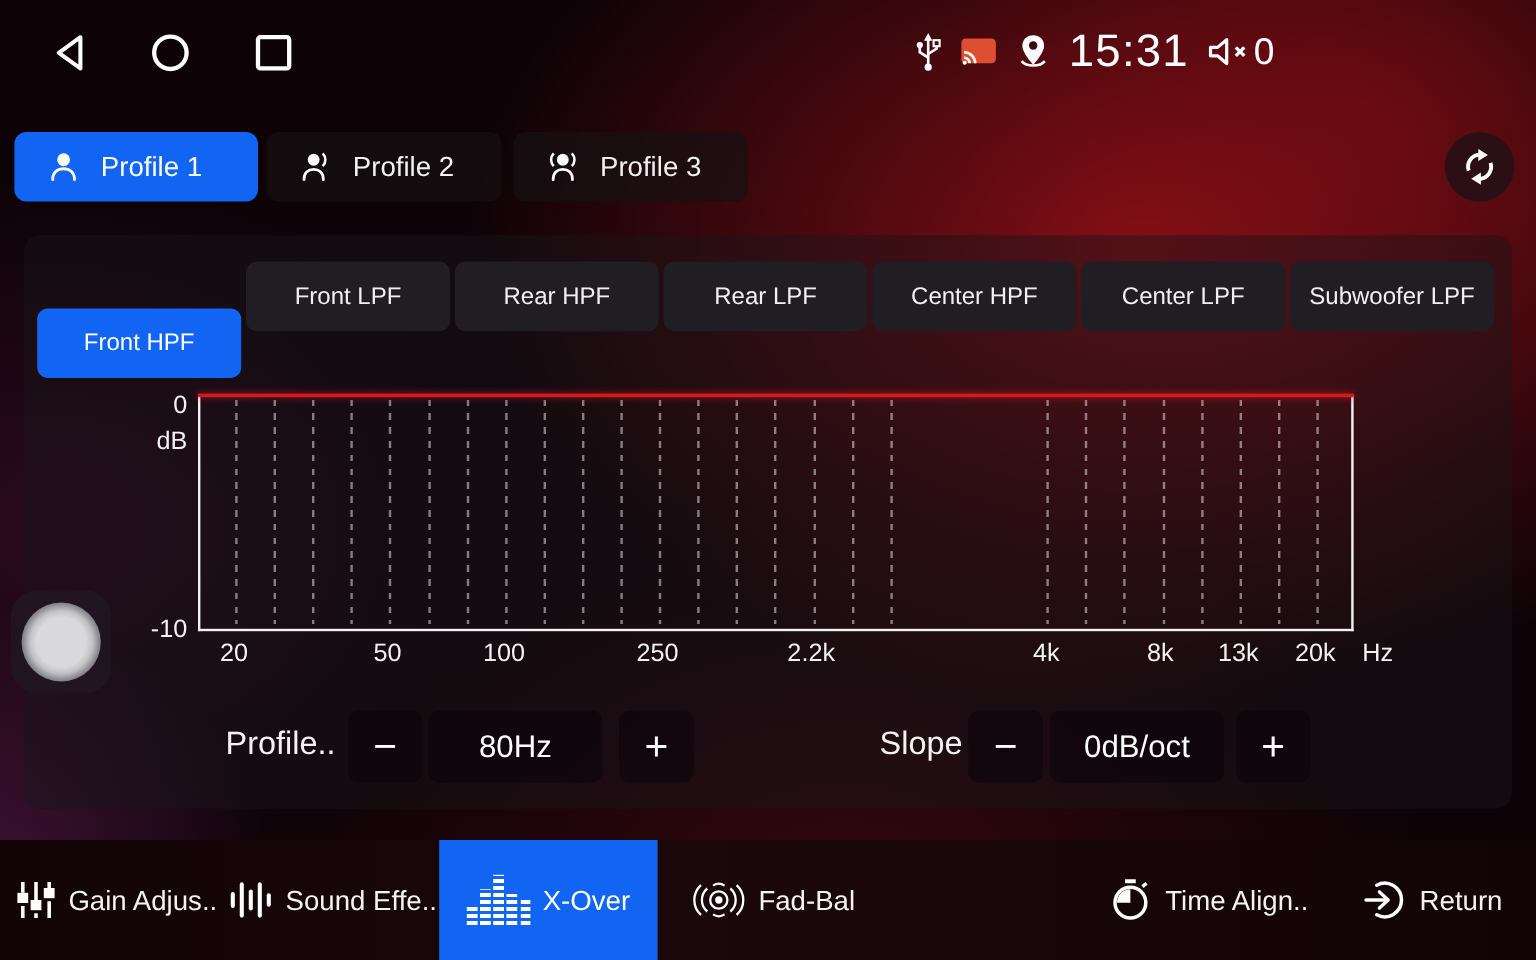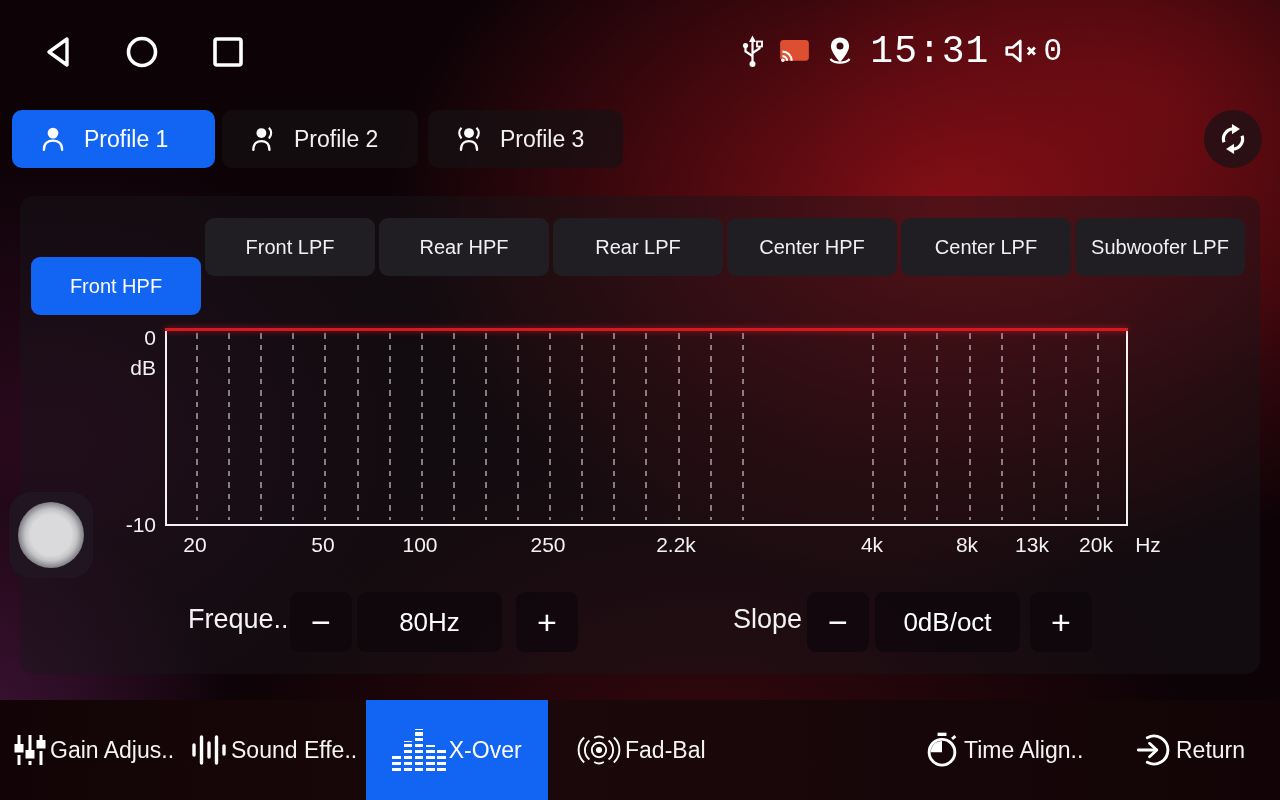--- a/index.html
+++ b/index.html
@@ -12,21 +12,21 @@
       radial-gradient(900px 620px at 74% 26%, rgba(150,16,24,0.85), rgba(150,16,24,0) 62%),
       radial-gradient(500px 420px at 90% 12%, rgba(120,12,18,0.55), rgba(120,12,18,0) 70%),
       radial-gradient(420px 380px at -4% 96%, rgba(140,45,130,0.45), rgba(140,45,130,0) 70%),
       radial-gradient(520px 420px at 4% 55%, rgba(110,25,80,0.30), rgba(110,25,80,0) 70%),
       radial-gradient(700px 500px at 55% 95%, rgba(110,14,22,0.40), rgba(110,14,22,0) 70%),
       #0d0307;
   }
   svg { display:block; }
 
   
-  .statusbar { position:absolute; top:12px; left:0; width:1076px; height:78px;font-family:Liberation Mono, monospace; }
+  .statusbar { position:absolute; top:4px; left:0; width:1076px; height:78px; }
   .navbtn { position:absolute; top:20px; }
   .status-right { position:absolute; right:14px; top:0; height:78px; display:flex; align-items:center; gap:13px; }
   .clock { font-size:38px; font-weight:400; letter-spacing:1px; color:#fff; }
   .vol-group { display:flex; align-items:center; }
   .vol-zero { font-size:31px; color:#fff; margin-left:1px; }
 
   
   .profile-btn { position:absolute; top:110px; height:58px; border-radius:10px;
     display:flex; align-items:center; gap:16px; padding:0 26px;
     background:rgba(22,16,20,0.72); font-size:23px; color:#f2f0f1; cursor:pointer; }
@@ -64,21 +64,21 @@
   .step-btn { position:absolute; top:592px; width:62px; height:60px; border-radius:9px;
     background:rgba(12,5,9,0.62); display:flex; align-items:center; justify-content:center;
     font-size:34px; font-weight:300; color:#fff; cursor:pointer; }
   .val-box { position:absolute; top:592px; width:145px; height:60px; border-radius:9px;
     background:rgba(12,5,9,0.62); display:flex; align-items:center; justify-content:center;
     font-size:26px; color:#fff; }
 
   
   .bottombar { position:absolute; left:0; top:700px; width:1280px; height:100px;
     background:linear-gradient(90deg,#120406 0%, #1b080a 45%, #170609 70%, #120406 100%); }
-  .nav-item { position:absolute; top:0; height:100px; display:flex; align-items:center; gap:3px;
+  .nav-item { position:absolute; top:0; height:100px; display:flex; align-items:center; gap:10px;
     font-size:23px; color:#f5f3f4; cursor:pointer; }
   .nav-item.active { background:var(--accent); justify-content:center; color:#fff; }
   .eq-icon { display:flex; align-items:flex-end; gap:2.6px; height:42px; }
   .eq-icon i { display:block; width:8.6px;
     background:repeating-linear-gradient(0deg, #fff 0 3.4px, transparent 3.4px 5.9px); }
 </style>
 </head>
 <body>
 
 <div class="statusbar">
@@ -223,21 +223,21 @@
 <div class="xlab" style="left:827px">4k</div>
 <div class="xlab" style="left:922px">8k</div>
 <div class="xlab" style="left:987px">13k</div>
 <div class="xlab" style="left:1051px">20k</div>
 <div class="xlab" style="left:1103px">Hz</div>
 
 <div class="knob-wrap">
   <div class="knob"></div>
 </div>
 
-<div class="ctl-label" style="left:188px">Freque..</div>
+<div class="ctl-label" style="left:188px">Profile..</div>
 <div class="step-btn" style="left:290px">−</div>
 <div class="val-box" style="left:357px">80Hz</div>
 <div class="step-btn" style="left:516px">+</div>
 
 <div class="ctl-label" style="left:733px">Slope</div>
 <div class="step-btn" style="left:807px">−</div>
 <div class="val-box" style="left:875px">0dB/oct</div>
 <div class="step-btn" style="left:1030px">+</div>
 
 <div class="bottombar">

